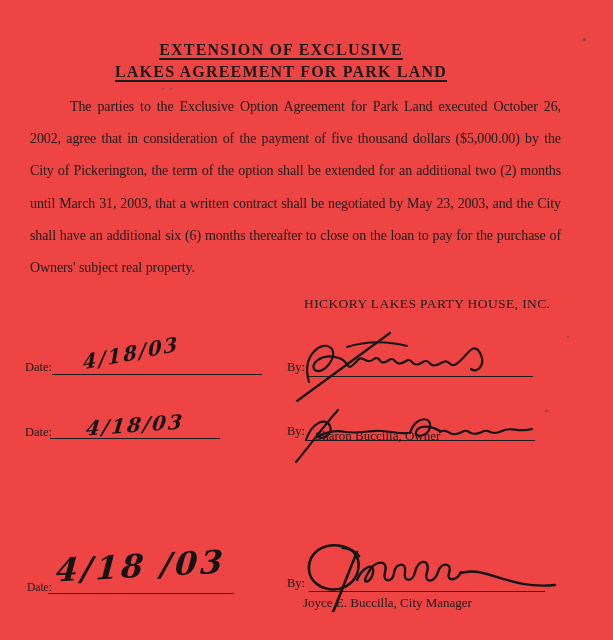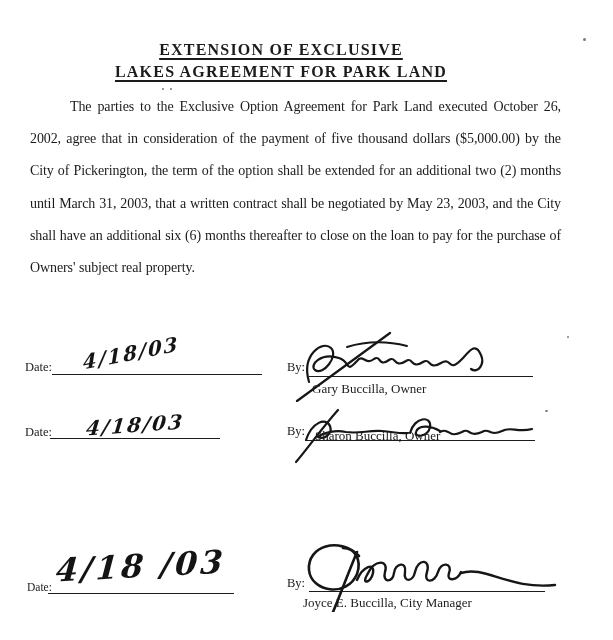--- a/index.html
+++ b/index.html
@@ -1,19 +1,19 @@
 <!DOCTYPE html>
 <html><head>
 <meta charset="utf-8">
 <style>
   html,body{margin:0;padding:0;background:#9a9a9a;}
   .page{
     position:relative;
     width:613px;height:640px;
-    background:#ffffff;
+    background:#ef4444;
     margin:0 auto;
     font-family:"Liberation Serif","DejaVu Serif",serif;
     color:#1b1b1b;
     overflow:hidden;
   }
   
   .title-block{
     position:absolute;left:0;top:39px;width:562px;
     text-align:center;line-height:22px;
   }
@@ -64,33 +64,33 @@
 
 <div class="page">
 
   <div class="title-block">
     <div class="title-line">EXTENSION OF EXCLUSIVE</div>
     <div class="title-line">LAKES AGREEMENT FOR PARK LAND</div>
   </div>
 
   <div class="body-par">The parties to the Exclusive Option Agreement for Park Land executed October 26, 2002, agree that in consideration of the payment of five thousand dollars ($5,000.00) by the City of Pickerington, the term of the option shall be extended for an additional two (2) months until March 31, 2003, that a written contract shall be negotiated by May 23, 2003, and the City shall have an additional six (6) months thereafter to close on the loan to pay for the purchase of Owners' subject real property.</div>
 
+  <div class="printed company" style="left:304px;top:296px;">HICKORY LAKES PARTY HOUSE, INC.</div>
 
   <div class="printed small-label" style="left:25px;top:360px;">Date:</div>
   <div class="sig-line" style="left:52px;top:374px;width:210px;"></div>
   <div class="handwrite hw-1">4/18/03</div>
 
   <div class="printed small-label" style="left:287px;top:360px;">By:</div>
   <div class="sig-line" style="left:309px;top:376px;width:224px;"></div>
   <svg class="sig-svg" style="left:293px;top:330px;" width="240" height="72" viewBox="0 0 240 72">
     <path stroke-width="2.2" d="M16,52 C8,24 30,10 38,18 C46,26 30,46 22,40 C16,35 28,22 46,28 C58,32 52,44 64,31 C70,23 72,36 81,29 C88,24 85,38 96,30 C103,25 101,39 113,31 C120,26 118,40 130,32 C138,27 135,41 148,33 C160,26 154,45 170,28 C178,19 183,13 188,25 C192,34 185,44 178,39"></path>
     <path stroke-width="2" d="M54,17 C80,9 102,13 114,16"></path>
     <path stroke-width="2.2" d="M4,71 L97,3"></path>
   </svg>
-  <div class="printed name-label" style="left:312px;top:381px;">Gary Buccilla, Owner</div>
 
   <div class="printed small-label" style="left:25px;top:425px;">Date:</div>
   <div class="sig-line" style="left:50px;top:438px;width:170px;"></div>
   <div class="handwrite hw-2">4/18/03</div>
 
   <div class="printed small-label" style="left:287px;top:424px;">By:</div>
   <div class="sig-line" style="left:305px;top:440px;width:230px;"></div>
   <svg class="sig-svg" style="left:288px;top:404px;" width="252" height="60" viewBox="0 0 252 60">
     <path stroke-width="2.2" d="M50,6 C34,24 20,44 8,58"></path>
     <path stroke-width="2.2" d="M18,36 C24,18 38,13 42,22 C45,30 36,36 30,33 C36,28 48,26 58,28 C72,30 80,26 94,27 C106,28 112,30 120,29"></path>

